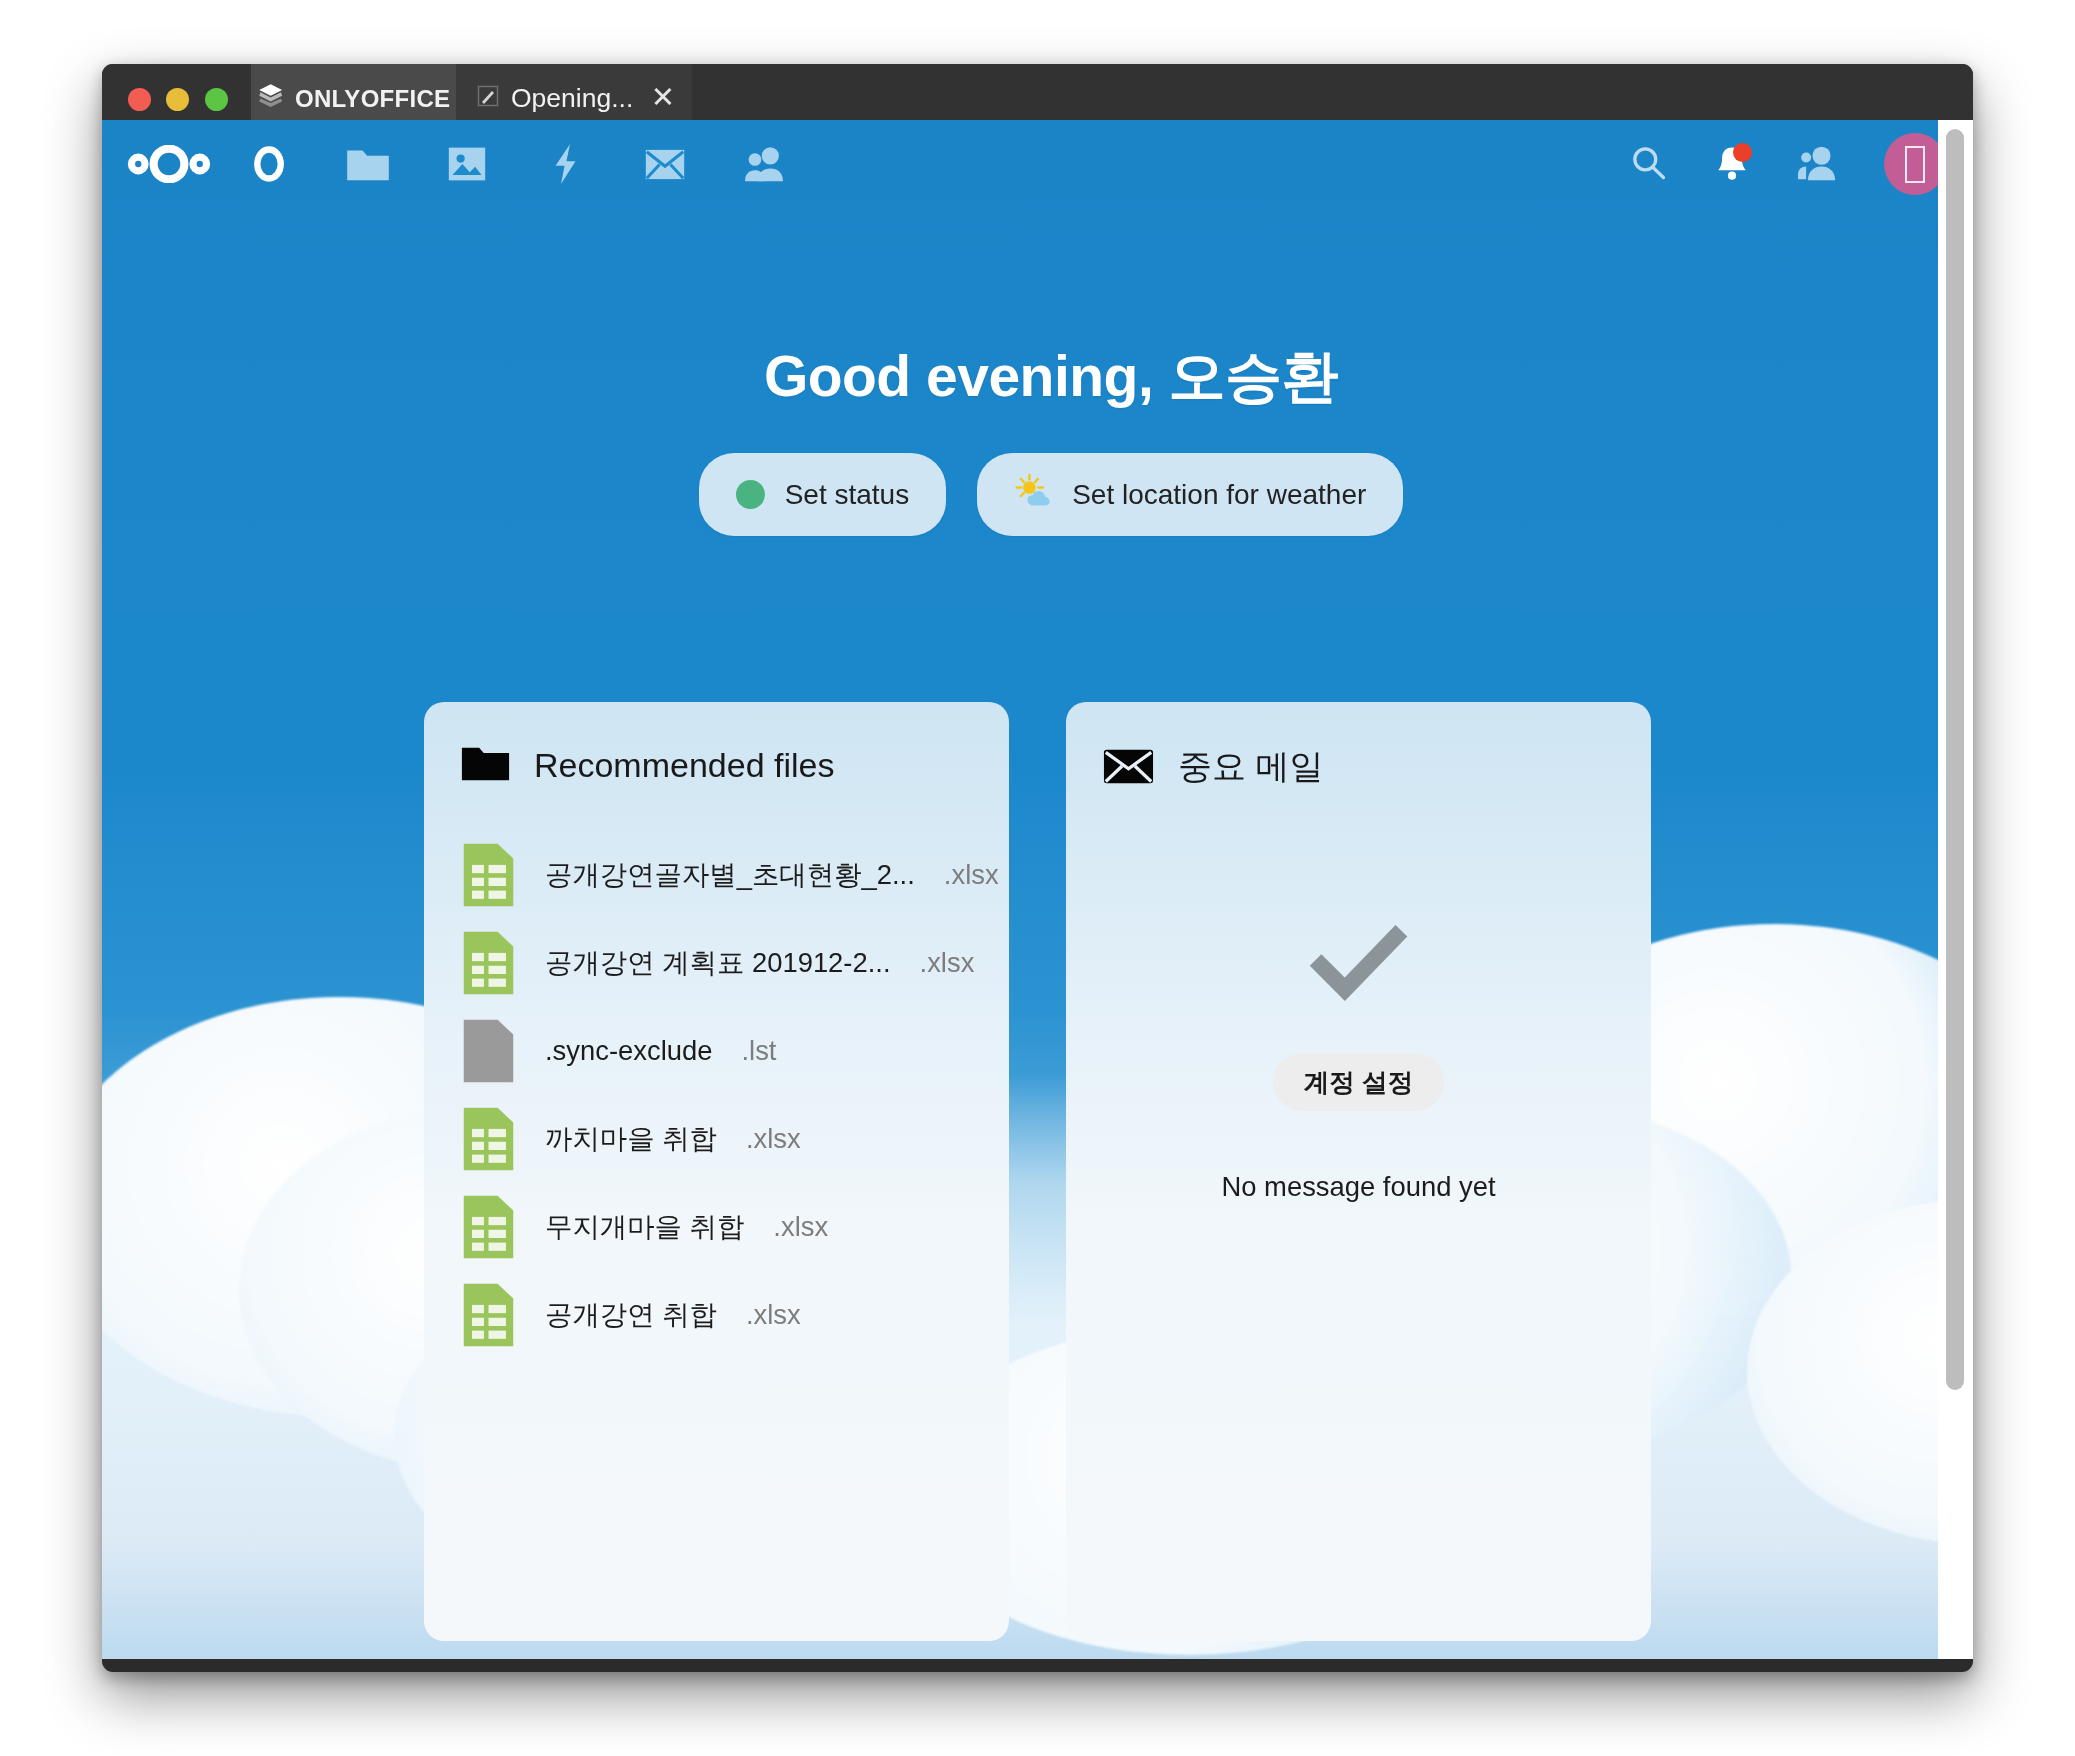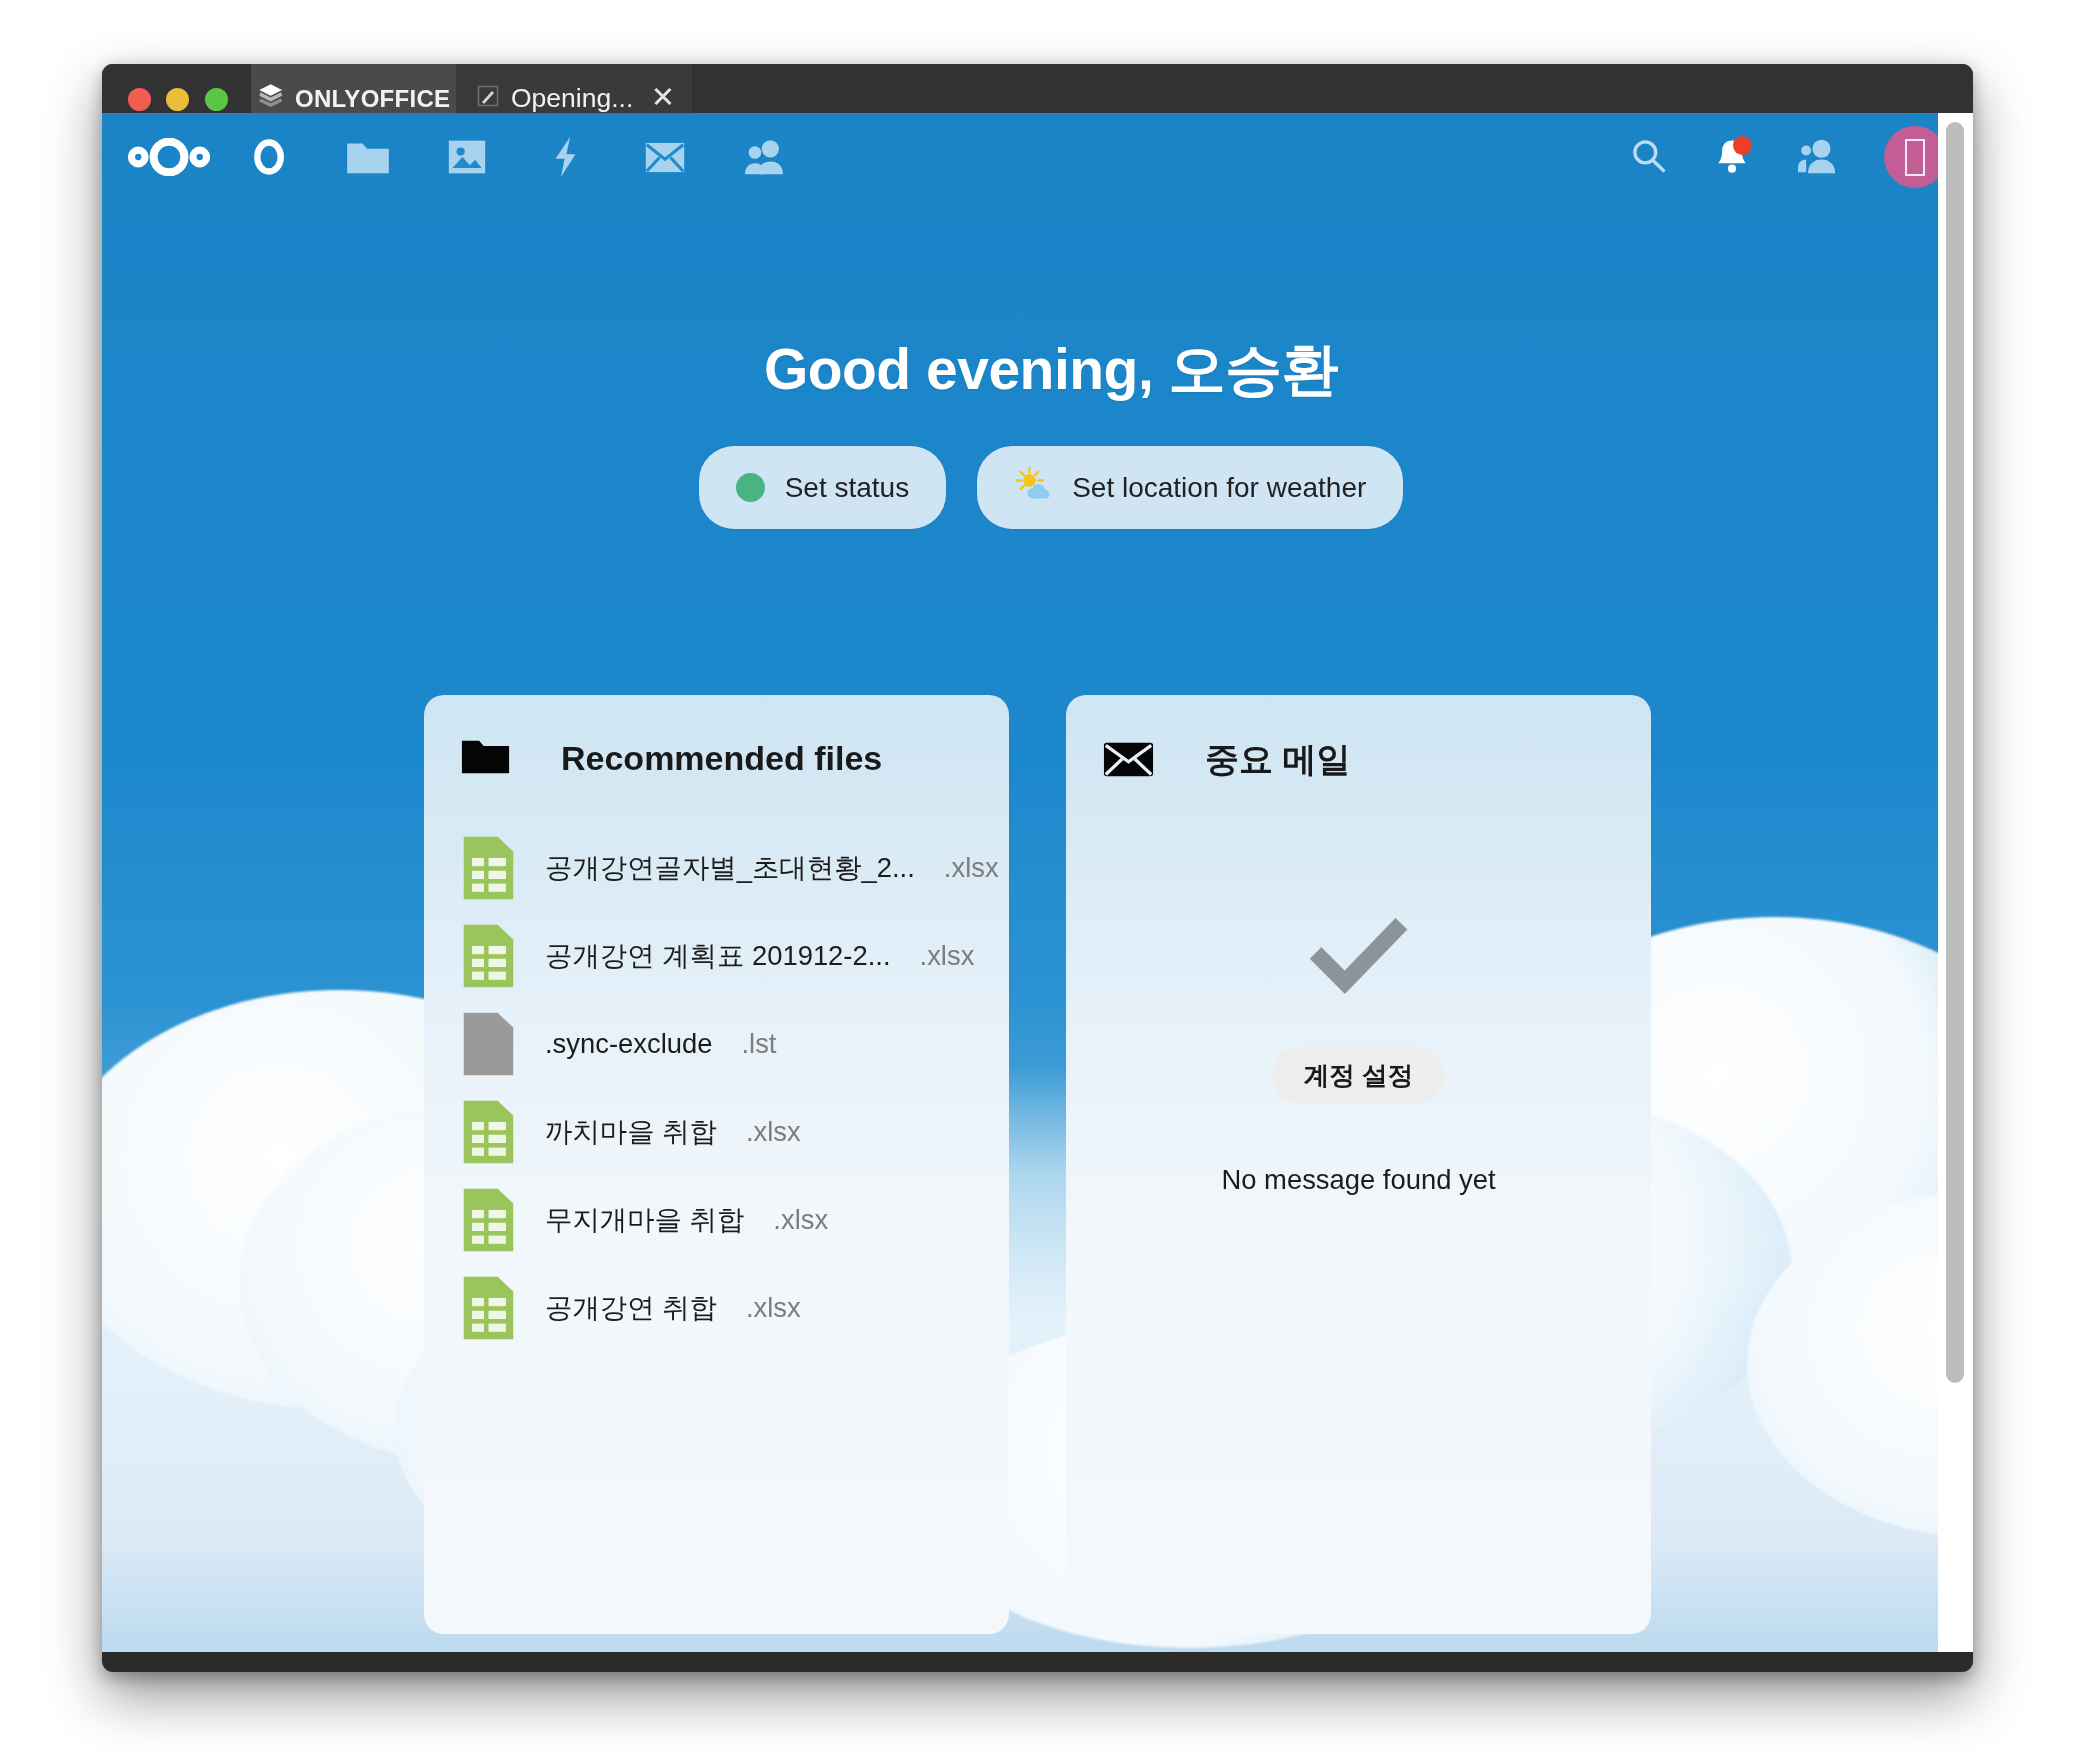--- a/index.html
+++ b/index.html
@@ -17,21 +17,21 @@
     width: 1871px; height: 1608px;
     border-radius: 11px;
     background: #2b2b2b;
     box-shadow: 0 24px 55px rgba(0,0,0,0.42), 0 5.5px 16.4px rgba(0,0,0,0.28);
     overflow: hidden;
   }
 
   
   #titlebar {
     position: relative;
-    height: 49px;
+    height: 56px;
     background: #323232;
   }
   .lights { position: absolute; left: 25.6px; top: 24px; display: flex; gap: 15.5px; }
   .light { width: 23px; height: 23px; border-radius: 50%; }
   .light.red { background: #f35c52; }
   .light.yellow { background: #e8bd3a; }
   .light.green { background: #5cc544; }
 
   .tab {
     position: absolute; top: 0; height: 69px;
@@ -127,21 +127,21 @@
     display: flex; justify-content: center; gap: 57px; z-index: 5;
   }
   .panel {
     width: 585px; height: 939px;
     border-radius: 20px;
     background: linear-gradient(180deg,#cfe5f3 0%, #d4e8f4 10%, #e6f1f9 34%, #f1f7fb 55%, #f4f8fb 100%);
     padding: 42px 37px 0 37px;
     overflow: hidden;
   }
   .panel-head { display: flex; align-items: center; gap: 24px; margin-bottom: 44px; }
-  .panel-title { font-size: 34px; font-weight: bold; color: #191919; margin-left: 27px; }
+  .panel-title { font-size: 34px; font-weight: normal; color: #191919; }
 
   .file-row { display: flex; align-items: center; gap: 29px; height: 88px; }
   .file-name { font-size: 27.4px; color: #1c1c1c; white-space: nowrap; }
   .file-ext { color: #7d7d7d; }
 
   
   .ficon { width: 55px; height: 68px; flex: none; position: relative; }
   .sheet-svg, .folder-svg, .plain-svg { display: block; }
 
   

